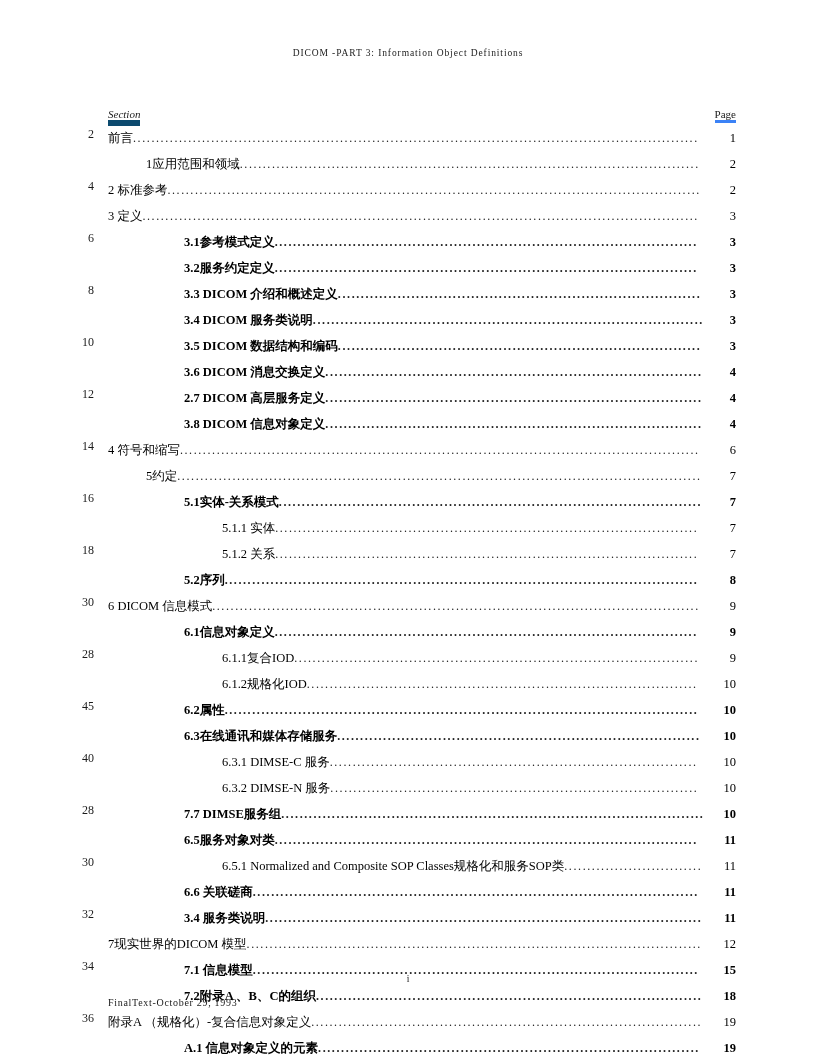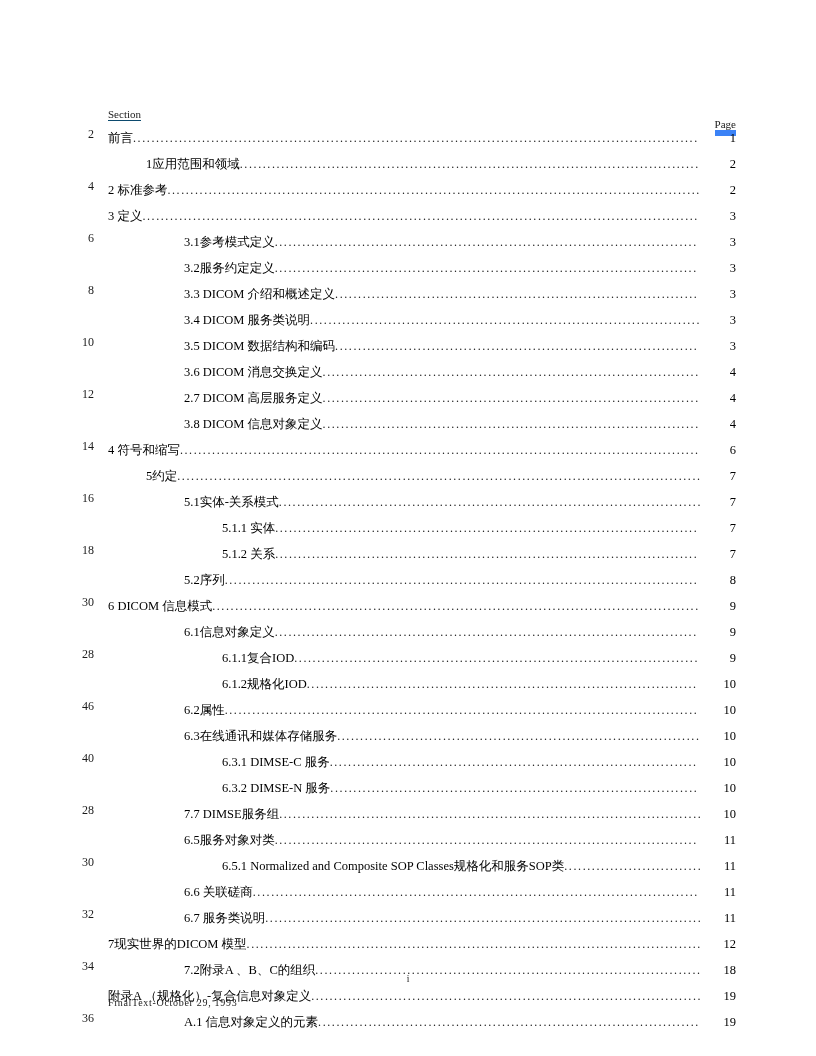--- a/index.html
+++ b/index.html
@@ -41,28 +41,29 @@
   .toc-head {
     position: relative;
     height: 17px;
     font-size: 11px;
     color: #1a1a1a;
   }
   .toc-head .sec {
     position: absolute;
     left: 0;
     top: 0;
-    border-bottom: 1px solid #0c4a6e;
+    border-bottom: 6px solid #0c4a6e;
     padding-bottom: 0px;
+    font-style: italic;
   }
   .toc-head .pg {
     position: absolute;
     right: 0;
-    top: 10px;
-    border-bottom: 6px solid #3b82f6;
+    top: 0;
+    border-bottom: 3px solid #3b82f6;
   }
   .row {
     position: relative;
     height: 26px;
     line-height: 26px;
     font-size: 12.5px;
     white-space: nowrap;
     overflow: hidden;
   }
   .row .label {
@@ -81,21 +82,21 @@
   .row .page-no {
     position: absolute;
     right: 0;
     top: 0;
     text-align: right;
     width: 26px;
     font-size: 12.5px;
   }
   .indent-0 { padding-left: 0px; }
   .indent-1 { padding-left: 38px; }
-  .indent-2 { padding-left: 76px; }
+  .indent-2 { padding-left: 76px; font-weight: bold; }
   .indent-3 { padding-left: 114px; }
 
   .linenums {
     position: absolute;
     top: 108px;
     left: 60px;
     width: 34px;
     text-align: right;
     font-size: 12px;
     color: #1a1a1a;
@@ -120,34 +121,35 @@
     text-align: center;
     font-size: 9.5px;
     color: #1a1a1a;
   }
 </style>
 </head>
 <body>
 
 <div class="page">
 
+  <div class="header">DICOM -PART 3: Information Object Definitions</div>
 
   <div class="linenums">
       <div>2</div>
       <div>4</div>
       <div>6</div>
       <div>8</div>
       <div>10</div>
       <div>12</div>
       <div>14</div>
       <div>16</div>
       <div>18</div>
       <div>30</div>
       <div>28</div>
-      <div>46</div>
+      <div>45</div>
       <div>40</div>
       <div>28</div>
       <div>30</div>
       <div>32</div>
       <div>34</div>
       <div>36</div>
       <div>38</div>
     </div>
 
   <div class="toc">
@@ -179,22 +181,23 @@
         <div class="row indent-3"><span class="label">6.1.1复合IOD</span><span class="dots"> ........................................................................................</span><span class="page-no">9</span></div>
         <div class="row indent-3"><span class="label">6.1.2规格化IOD</span><span class="dots"> .....................................................................................</span><span class="page-no">10</span></div>
         <div class="row indent-2"><span class="label">6.2属性</span><span class="dots"> .......................................................................................................</span><span class="page-no">10</span></div>
         <div class="row indent-2"><span class="label">6.3在线通讯和媒体存储服务</span><span class="dots"> ...............................................................................</span><span class="page-no">10</span></div>
         <div class="row indent-3"><span class="label">6.3.1 DIMSE-C 服务</span><span class="dots"> ................................................................................</span><span class="page-no">10</span></div>
         <div class="row indent-3"><span class="label">6.3.2 DIMSE-N 服务</span><span class="dots"> ................................................................................</span><span class="page-no">10</span></div>
         <div class="row indent-2"><span class="label">7.7 DIMSE服务组</span><span class="dots"> ............................................................................................</span><span class="page-no">10</span></div>
         <div class="row indent-2"><span class="label">6.5服务对象对类</span><span class="dots"> ............................................................................................</span><span class="page-no">11</span></div>
         <div class="row indent-3"><span class="label">6.5.1 Normalized and Composite SOP Classes规格化和服务SOP类</span><span class="dots"> ..............................</span><span class="page-no">11</span></div>
         <div class="row indent-2"><span class="label">6.6  关联磋商</span><span class="dots"> .................................................................................................</span><span class="page-no">11</span></div>
-        <div class="row indent-2"><span class="label">6.7 服务类说明</span><span class="dots"> ...............................................................................................</span><span class="page-no">11</span></div>
+        <div class="row indent-2"><span class="label">3.4 服务类说明</span><span class="dots"> ...............................................................................................</span><span class="page-no">11</span></div>
         <div class="row indent-0"><span class="label">7现实世界的DICOM 模型</span><span class="dots"> ...................................................................................................</span><span class="page-no">12</span></div>
+        <div class="row indent-2"><span class="label">7.1 信息模型</span><span class="dots"> .................................................................................................</span><span class="page-no">15</span></div>
         <div class="row indent-2"><span class="label">7.2附录A 、B、C的组织</span><span class="dots"> ....................................................................................</span><span class="page-no">18</span></div>
         <div class="row indent-0"><span class="label">附录A （规格化）-复合信息对象定义</span><span class="dots"> .....................................................................................</span><span class="page-no">19</span></div>
         <div class="row indent-2"><span class="label">A.1  信息对象定义的元素</span><span class="dots"> ...................................................................................</span><span class="page-no">19</span></div>
       </div>
   </div>
 
   <div class="footer-center">i</div>
   <div class="footer-left">FinalText-October 29, 1993</div>
 
 </div>

